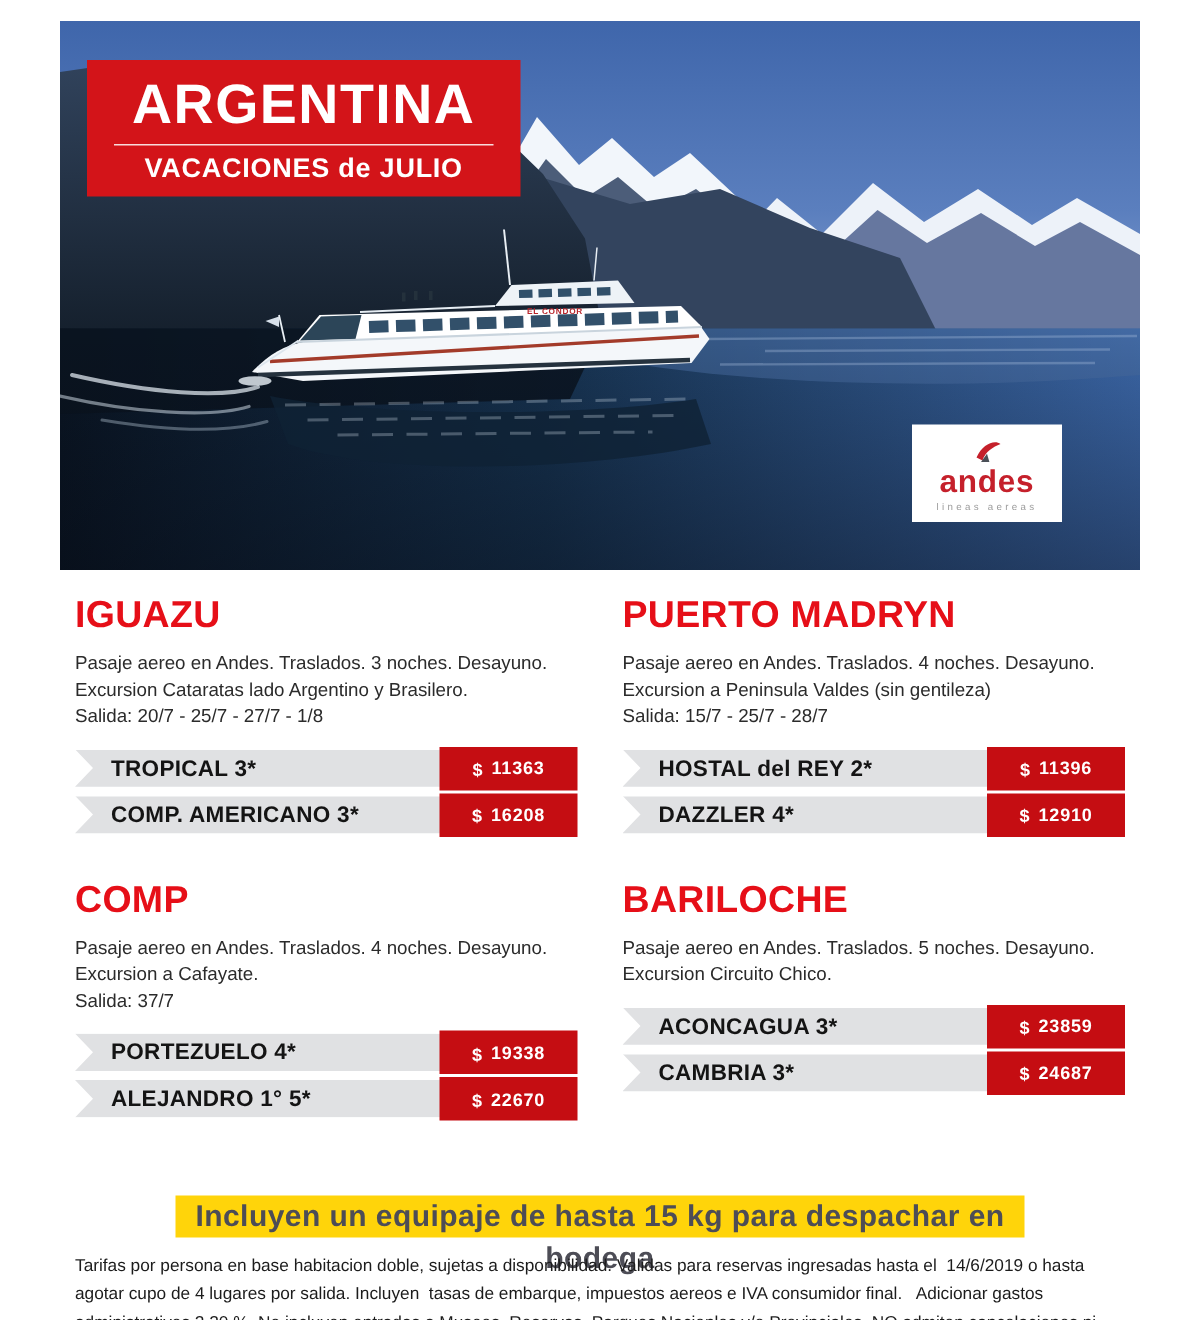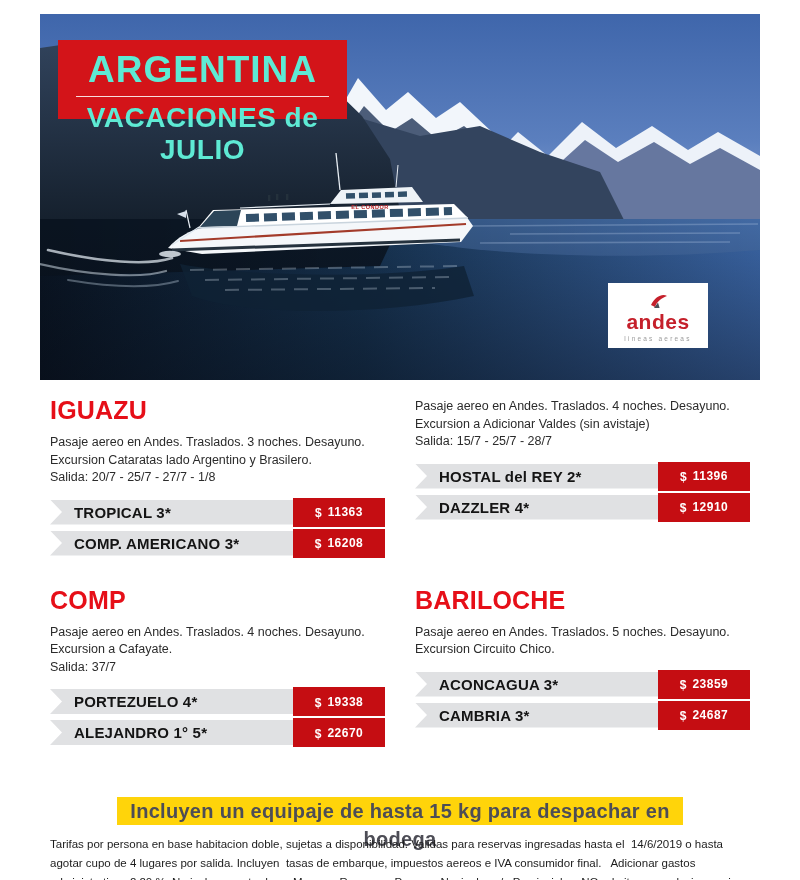--- a/index.html
+++ b/index.html
@@ -3,25 +3,25 @@
 <meta charset="utf-8">
 <style>
   * { box-sizing: border-box; margin: 0; padding: 0; }
   html, body { width: 800px; height: 880px; overflow: hidden; background: #ffffff;
     font-family: "Liberation Sans", sans-serif; }
 
   
   .hero { position: relative; width: 720px; height: 366px; margin: 14px auto 0; overflow: hidden; }
   .hero svg { display: block; }
 
-  .promo-banner { position: absolute; left: 18px; top: 26px; width: 289px; height: 79px;
-    background: #d31419; color: #5eead4; text-align: center; padding-top: 11px; }
+  .promo-banner { position: absolute; left: 18px; top: 26px; width: 289px; height: 91px;
+    background: #d31419; color: #ffffff; text-align: center; padding-top: 11px; }
   .promo-title { font-size: 37px; font-weight: bold; letter-spacing: 1px; line-height: 1.05; }
   .promo-divider { height: 1px; background: rgba(255,255,255,0.85); margin: 6px 18px 5px; }
-  .promo-subtitle { font-size: 28px; font-weight: bold; letter-spacing: 0.5px; }
+  .promo-subtitle { font-size: 18px; font-weight: bold; letter-spacing: 0.5px; }
 
   .airline-logo { position: absolute; left: 568px; top: 269px; width: 100px; height: 65px;
     background: #ffffff; display: flex; flex-direction: column; align-items: center;
     justify-content: center; padding-top: 2px; }
   .brand-name { color: #c5202b; font-size: 21px; font-weight: bold; letter-spacing: 0.5px;
     line-height: 1; margin-top: 1px; }
   .brand-tagline { color: #9b9b9b; font-size: 6.5px; letter-spacing: 2.2px; margin-top: 3px; }
 
   
   .sections { margin: 18px 50px 0; display: grid; grid-template-columns: 335px 335px;
@@ -177,23 +177,24 @@
         </div>
         <div class="price-box">
           <span class="currency">$</span>
           <span class="price-value">16208</span>
         </div>
       </div>
     </div>
   </div>
 
   <div class="section">
+    <div class="section-title">PUERTO MADRYN</div>
     <div class="section-desc">
       <div>Pasaje aereo en Andes. Traslados. 4 noches. Desayuno.</div>
-      <div>Excursion a Adicionar Valdes (sin avistaje)</div>
+      <div>Excursion a Peninsula Valdes (sin gentileza)</div>
       <div>Salida: 15/7 - 25/7 - 28/7</div>
     </div>
     <div class="rows">
       <div class="price-row">
         <div class="row-bar">
           <span class="hotel-name">HOSTAL del REY 2*</span>
         </div>
         <div class="price-box">
           <span class="currency">$</span>
           <span class="price-value">11396</span>

